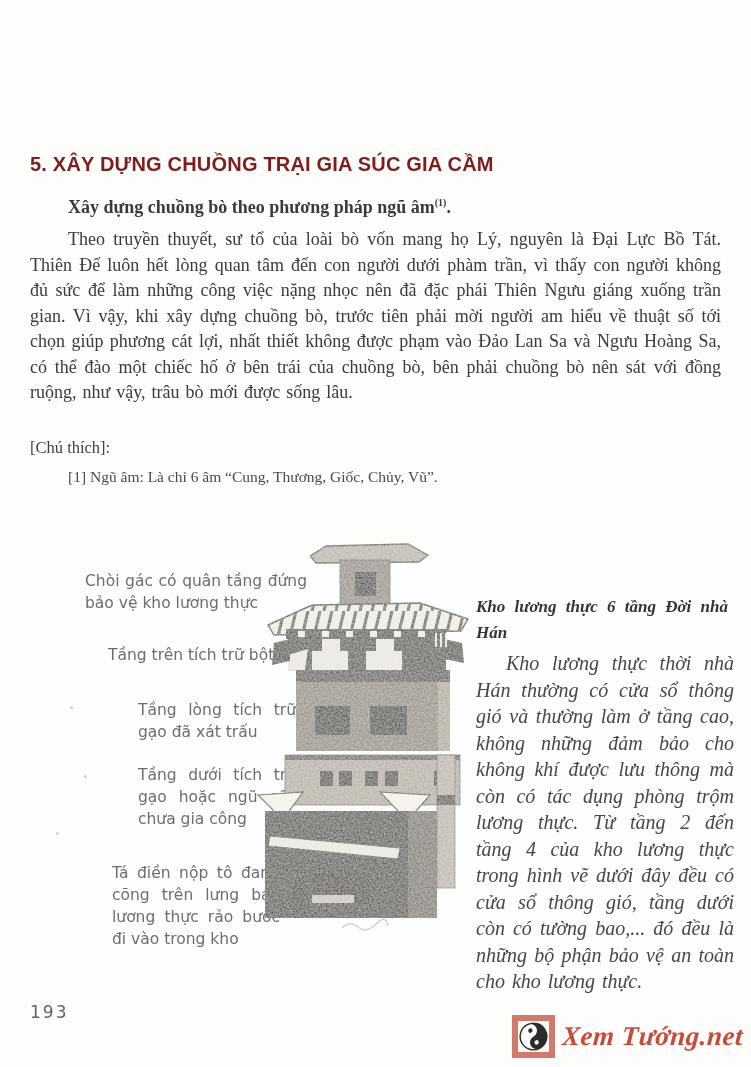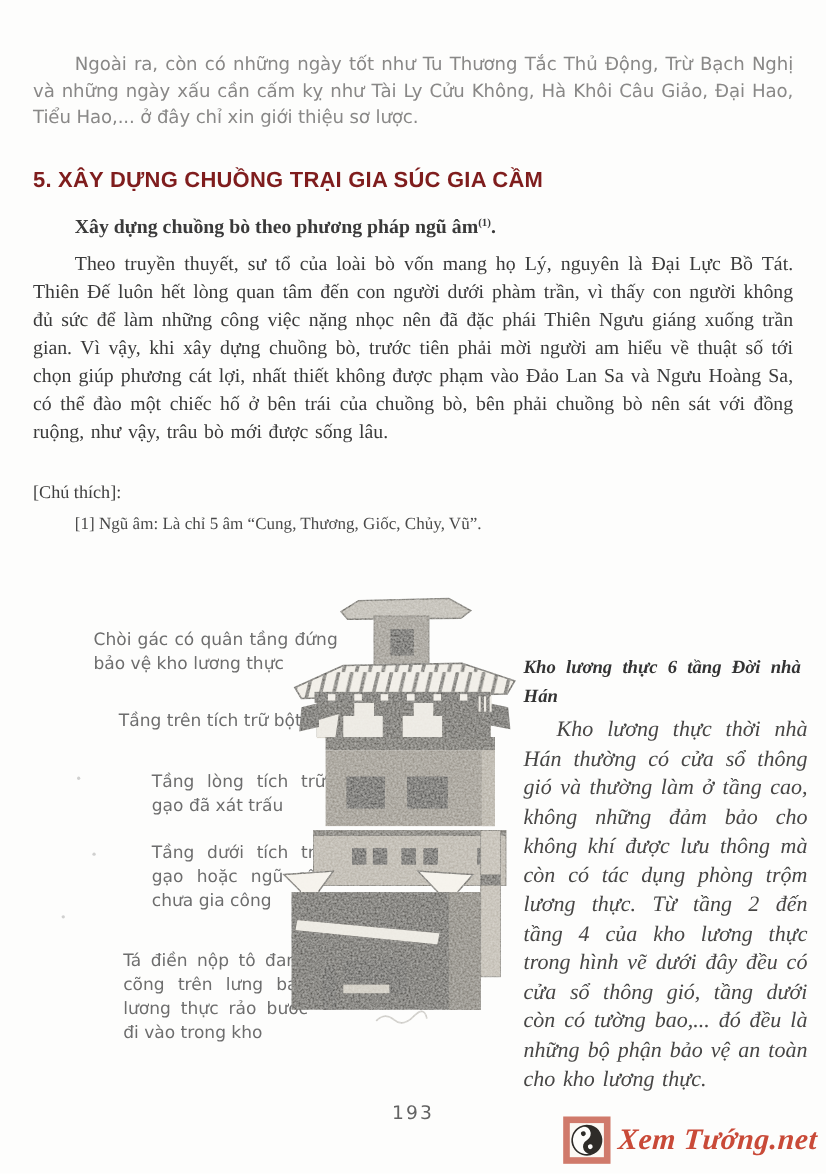--- a/index.html
+++ b/index.html
@@ -57,21 +57,21 @@
   }
   .cap-body{
     position:absolute;left:476px;top:650px;width:258px;
     font-size:20px;font-style:italic;color:#474645;
     line-height:26.5px;text-align:justify;text-indent:30px;word-spacing:2px;
   }
   
   .illus{position:absolute;left:250px;top:543px;width:235px;height:400px;}
   
   .pagenum{
-    position:absolute;left:30px;top:1002px;width:691px;text-align:center;
+    position:absolute;left:30px;top:1002px;width:691px;
     font-family:"DejaVu Sans","Liberation Sans",sans-serif;
     font-size:17px;color:#636363;letter-spacing:2px;
   }
   .watermark{
     position:absolute;right:8px;top:1012px;height:48px;
     display:flex;align-items:center;gap:7px;
   }
   .wm-box{
     width:31px;height:31px;border:6px solid #d07a6b;background:#fbf8f3;
     display:flex;align-items:center;justify-content:center;
@@ -82,30 +82,29 @@
     font-style:italic;font-weight:bold;font-size:27px;color:#c94a38;
     letter-spacing:0.5px;transform:skewX(-4deg);
   }
   .speck{position:absolute;width:3px;height:3px;border-radius:50%;background:#9a9a9a;opacity:.45;}
 </style>
 </head>
 <body>
 
 <div class="page">
 
-  <p class="intro">Ngoài ra, còn có những ngày tốt như Tu Thương Tắc Thủ Động, Trừ Bạch Nghị và những ngày xấu cần cấm kỵ như Tài Ly Cửu Không, Hà Khôi Câu Giảo, Đại Hao, Tiểu Hao,... ở đây chỉ xin giới thiệu sơ lược.</p>
 
   <h2 class="heading">5. XÂY DỰNG CHUỒNG TRẠI GIA SÚC GIA CẦM</h2>
 
   <p class="lead"><span>Xây dựng chuồng bò theo phương pháp ngũ âm</span><sup>(1)</sup><span>.</span></p>
 
   <p class="bodytext">Theo truyền thuyết, sư tổ của loài bò vốn mang họ Lý, nguyên là Đại Lực Bồ Tát. Thiên Đế luôn hết lòng quan tâm đến con người dưới phàm trần, vì thấy con người không đủ sức để làm những công việc nặng nhọc nên đã đặc phái Thiên Ngưu giáng xuống trần gian. Vì vậy, khi xây dựng chuồng bò, trước tiên phải mời người am hiểu về thuật số tới chọn giúp phương cát lợi, nhất thiết không được phạm vào Đảo Lan Sa và Ngưu Hoàng Sa, có thể đào một chiếc hố ở bên trái của chuồng bò, bên phải chuồng bò nên sát với đồng ruộng, như vậy, trâu bò mới được sống lâu.</p>
 
   <div class="notes-label">[Chú thích]:</div>
-  <div class="note-item">[1] Ngũ âm: Là chỉ 5 âm “Cung, Thương, Giốc, Chủy, Vũ”.</div>
+  <div class="note-item">[1] Ngũ âm: Là chỉ 6 âm “Cung, Thương, Giốc, Chủy, Vũ”.</div>
 
   <div class="fig-label fl-1">Chòi gác có quân tầng đứng bảo vệ kho lương thực</div>
   <div class="fig-label fl-2">Tầng trên tích trữ bột mì</div>
   <div class="fig-label fl-3">Tầng lòng tích trữ gạo đã xát trấu</div>
   <div class="fig-label fl-4">Tầng dưới tích trữ gạo hoặc ngũ cốc chưa gia công</div>
   <div class="fig-label fl-5">Tá điền nộp tô đang cõng trên lưng bao lương thực rảo bước đi vào trong kho</div>
 
   <svg class="illus" viewBox="0 0 235 400" xmlns="http://www.w3.org/2000/svg">
     <defs>
       <pattern id="hatch" patternUnits="userSpaceOnUse" width="12" height="34">

